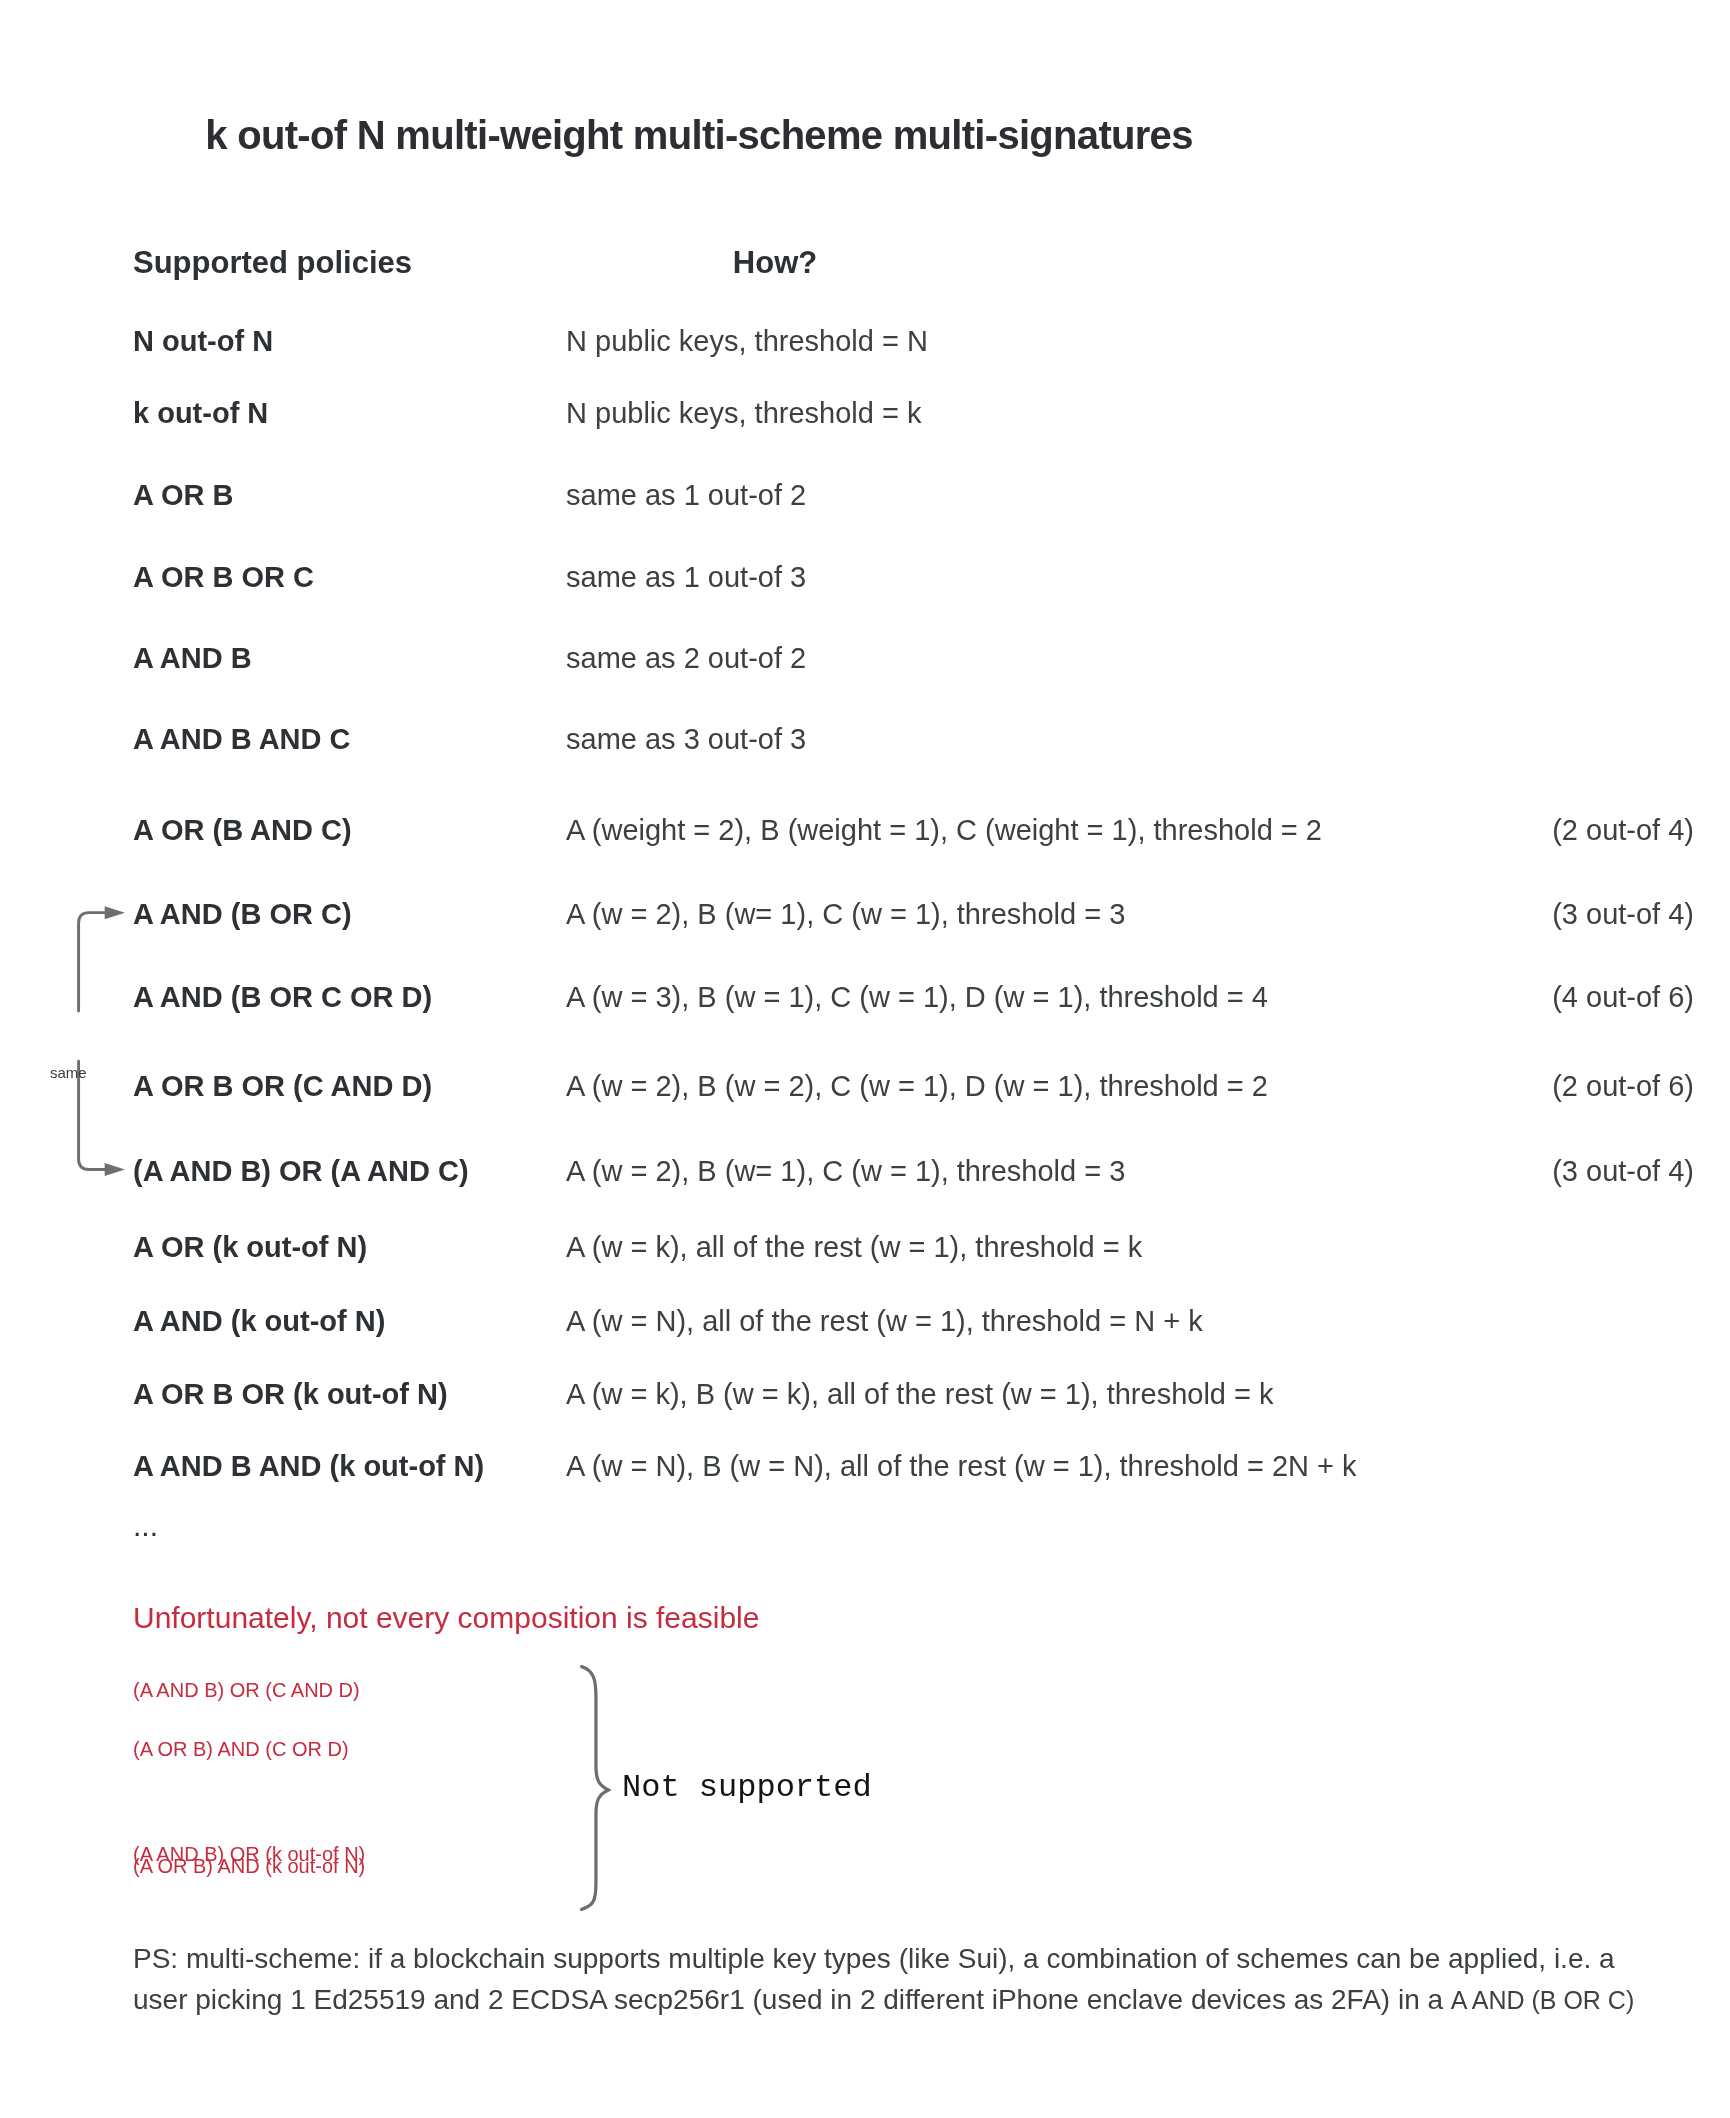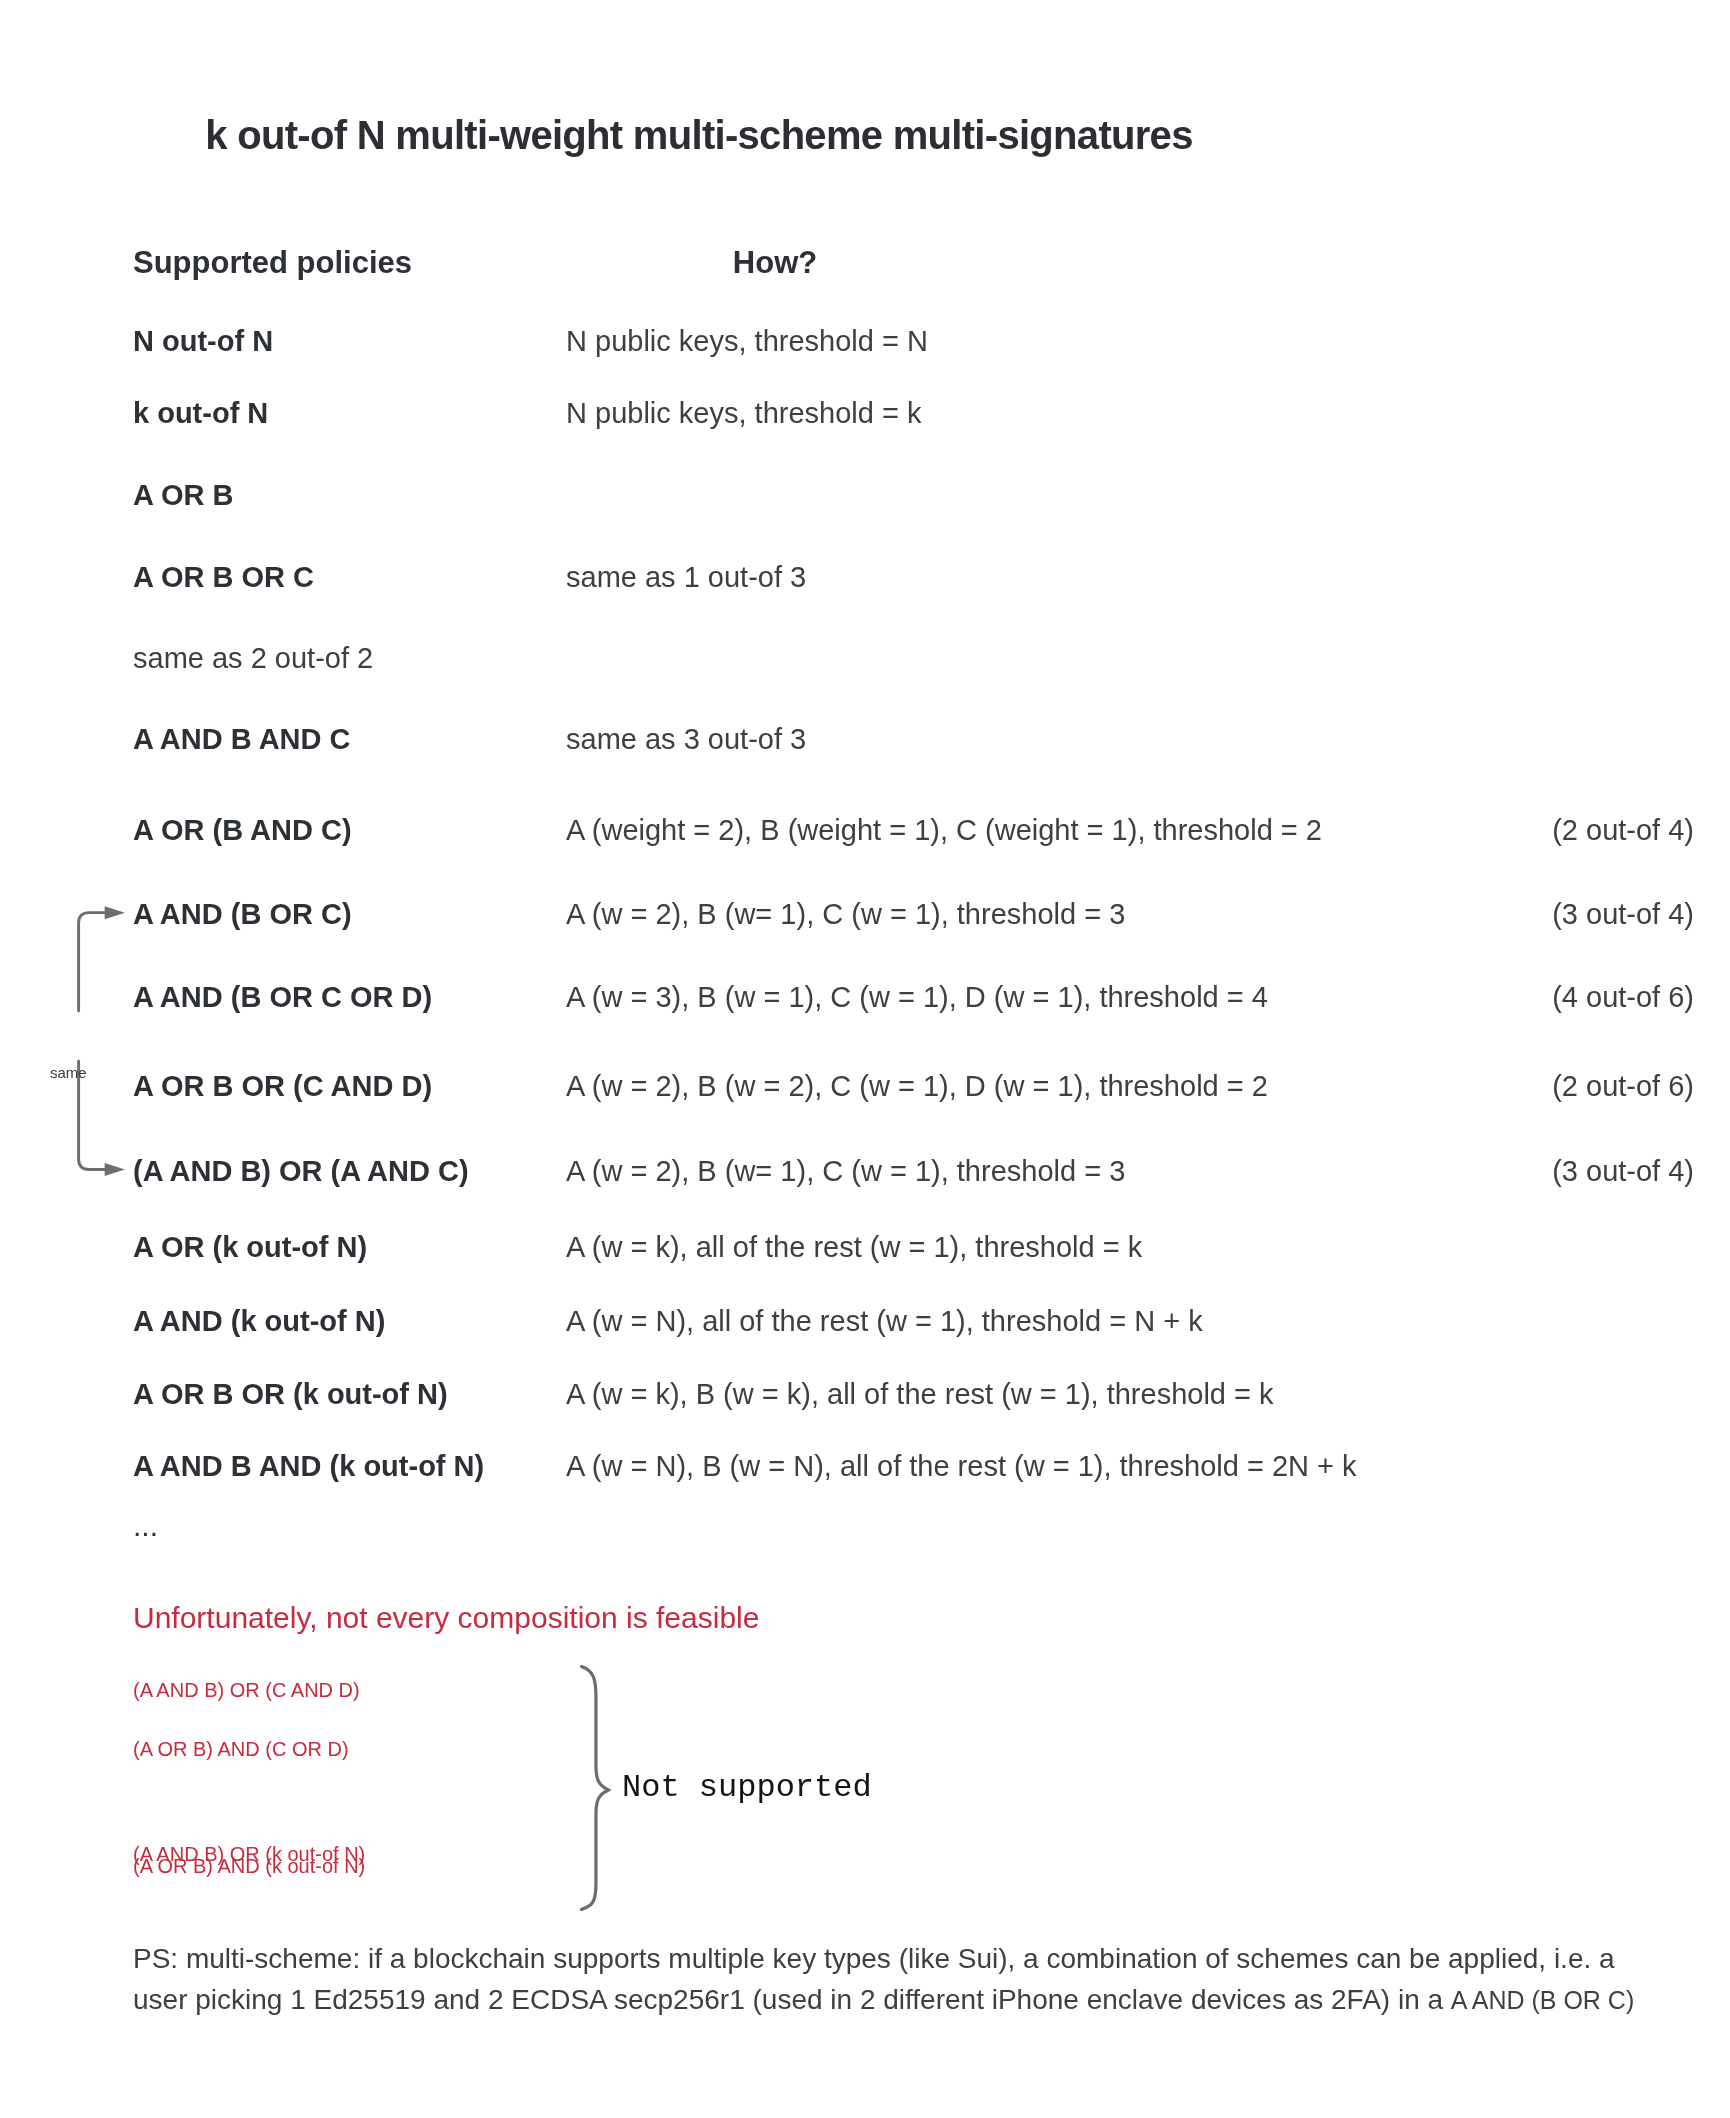--- a/index.html
+++ b/index.html
@@ -45,26 +45,28 @@
       <div class="prow" style="top: 324px;">
         <span class="policy">N out-of N</span>
         <span class="how">N public keys, threshold = N</span>
       </div>
       <div class="prow" style="top: 396px;">
         <span class="policy">k out-of N</span>
         <span class="how">N public keys, threshold = k</span>
       </div>
       <div class="prow" style="top: 478px;">
         <span class="policy">A OR B</span>
+        <span class="how">same as 1 out-of 2</span>
       </div>
       <div class="prow" style="top: 560px;">
         <span class="policy">A OR B OR C</span>
         <span class="how">same as 1 out-of 3</span>
       </div>
       <div class="prow" style="top: 641px;">
+        <span class="policy">A AND B</span>
         <span class="how">same as 2 out-of 2</span>
       </div>
       <div class="prow" style="top: 722px;">
         <span class="policy">A AND B AND C</span>
         <span class="how">same as 3 out-of 3</span>
       </div>
       <div class="prow" style="top: 813px;">
         <span class="policy">A OR (B AND C)</span>
         <span class="how">A (weight = 2), B (weight = 1), C (weight = 1), threshold = 2</span>
         <span class="outof">(2 out-of 4)</span>

